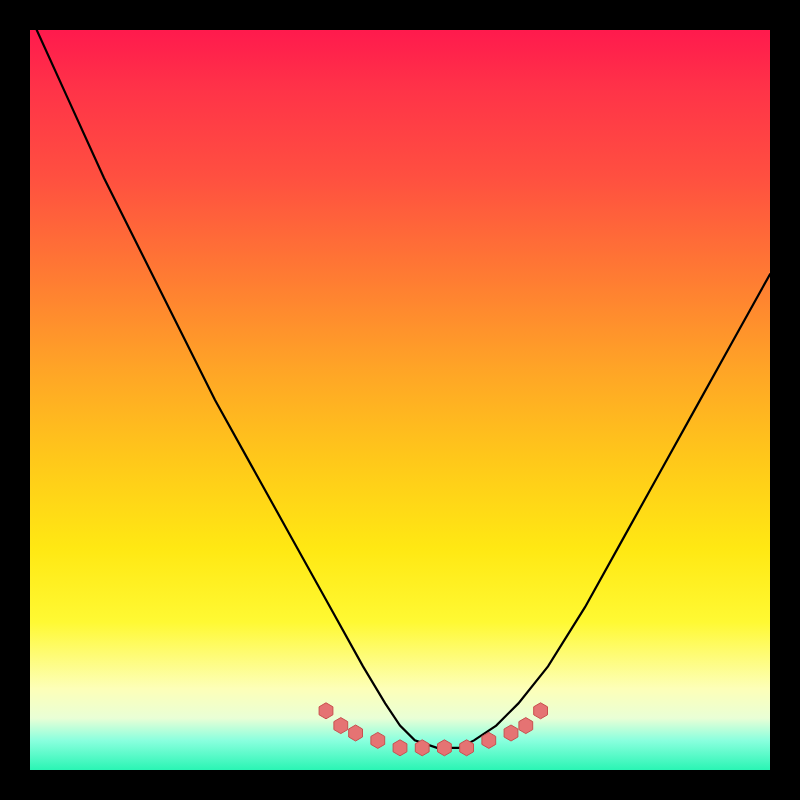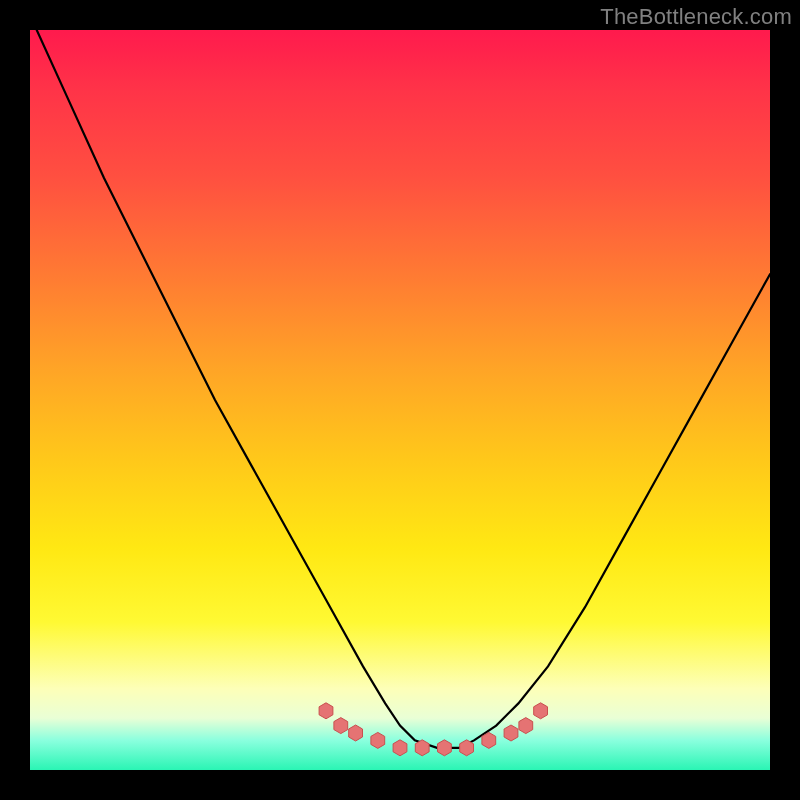--- a/index.html
+++ b/index.html
@@ -75,14 +75,13 @@
           <path d="M399.1 721.8L392.2 725.8L385.3 721.8L385.3 713.8L392.2 709.8L399.1 713.8Z" fill="#e57373" stroke="#c94f4f" stroke-width="1"></path>
           <path d="M421.3 721.8L414.4 725.8L407.5 721.8L407.5 713.8L414.4 709.8L421.3 713.8Z" fill="#e57373" stroke="#c94f4f" stroke-width="1"></path>
           <path d="M443.5 721.8L436.6 725.8L429.7 721.8L429.7 713.8L436.6 709.8L443.5 713.8Z" fill="#e57373" stroke="#c94f4f" stroke-width="1"></path>
           <path d="M465.7 714.4L458.8 718.4L451.9 714.4L451.9 706.4L458.8 702.4L465.7 706.4Z" fill="#e57373" stroke="#c94f4f" stroke-width="1"></path>
           <path d="M487.9 707.0L481.0 711.0L474.1 707.0L474.1 699.0L481.0 695.0L487.9 699.0Z" fill="#e57373" stroke="#c94f4f" stroke-width="1"></path>
           <path d="M502.7 699.6L495.8 703.6L488.9 699.6L488.9 691.6L495.8 687.6L502.7 691.6Z" fill="#e57373" stroke="#c94f4f" stroke-width="1"></path>
           <path d="M517.5 684.8L510.6 688.8L503.7 684.8L503.7 676.8L510.6 672.8L517.5 676.8Z" fill="#e57373" stroke="#c94f4f" stroke-width="1"></path>
         </g>
     </svg>
   </div>
-  <div class="watermark">TheBottleneck.com</div>
 </div>
 
 </body></html>

